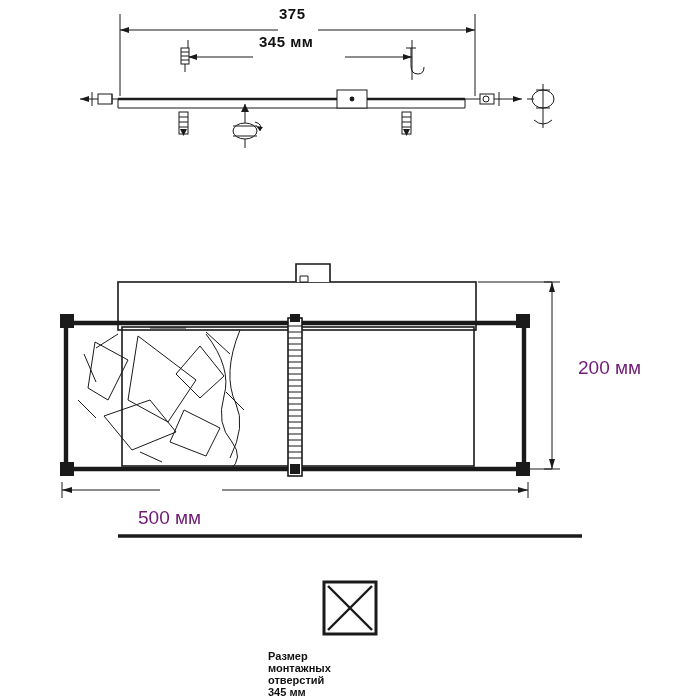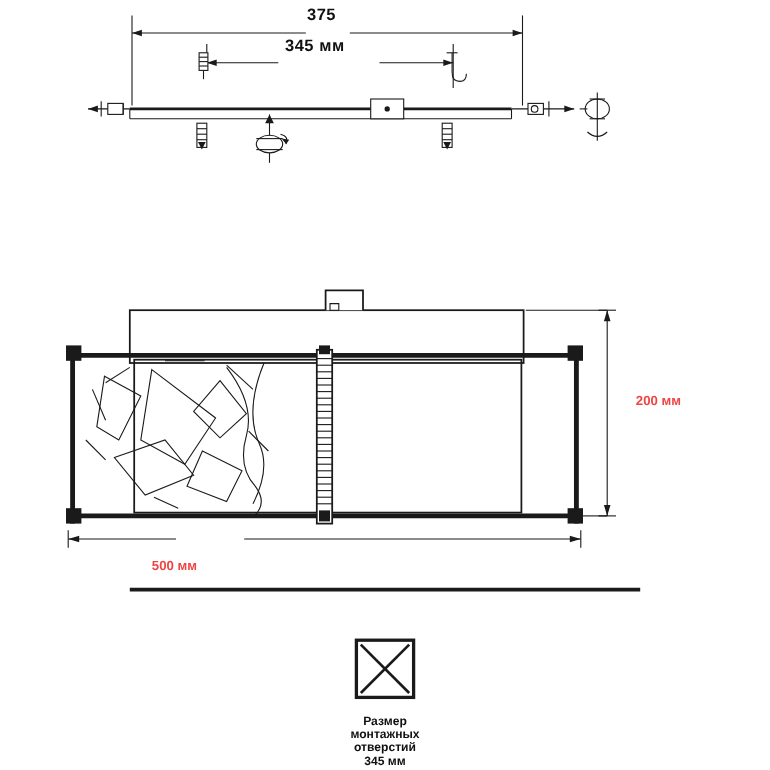--- a/index.html
+++ b/index.html
@@ -24,31 +24,30 @@
   .dim-label {
     position: absolute;
     font-size: 15px;
     font-weight: bold;
     letter-spacing: 0.5px;
     white-space: nowrap;
     color: #111;
   }
   .big-label {
     position: absolute;
-    font-size: 12px;
-    font-weight: bold;
+    font-size: 19px;
+    font-weight: normal;
     white-space: nowrap;
-    color: #ef4444;
+    color: #701a75;
   }
   .caption {
     position: absolute;
     font-size: 11px;
     font-weight: bold;
     line-height: 12px;
-    text-align: center;
     white-space: pre-line;
     color: #111;
   }
   svg { display: block; }
   .ln { stroke: #1a1a1a; fill: none; }
   .thin { stroke-width: 1; }
   .med  { stroke-width: 1.6; }
   .thick{ stroke-width: 2.6; }
   .vthick{ stroke-width: 4.4; }
   .fillw { fill: #ffffff; }

